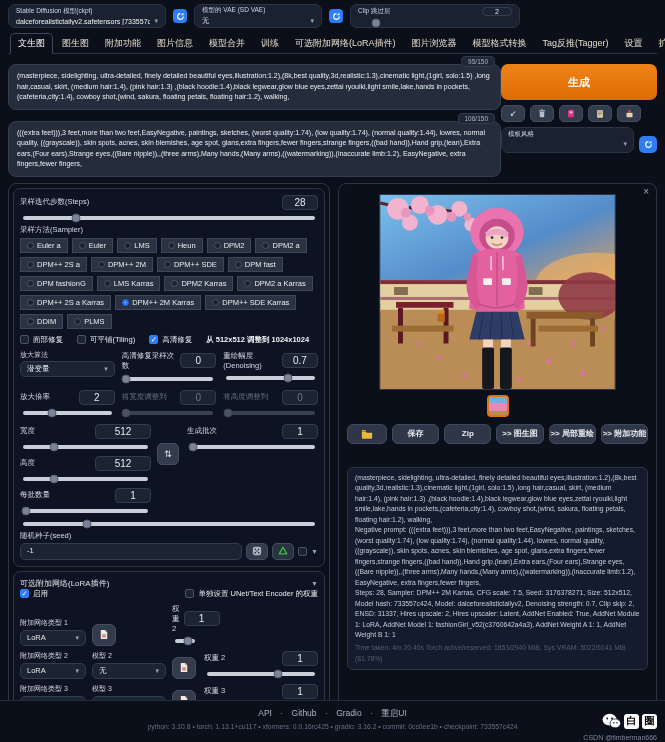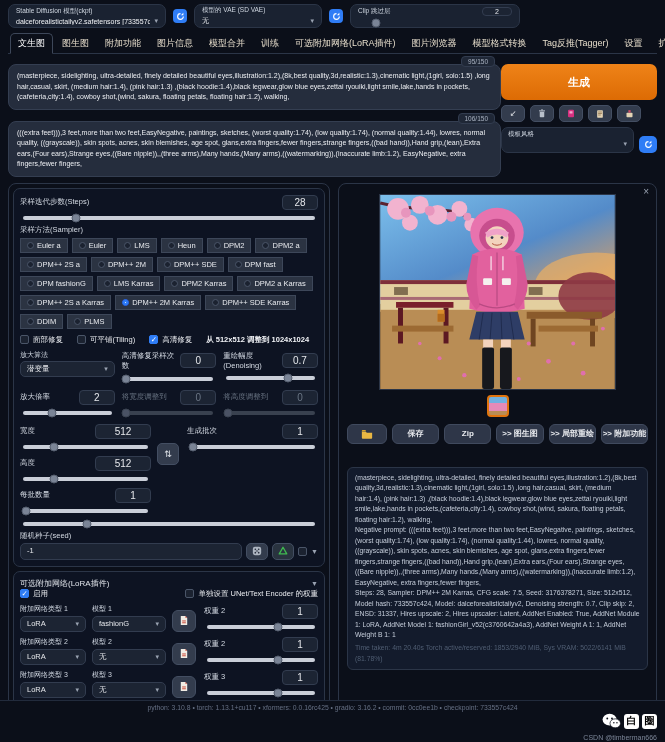--- a/index.html
+++ b/index.html
@@ -475,27 +475,20 @@
               <span class="check"></span>
               <span>单独设置 UNet/Text Encoder 的权重</span>
             </div>
         </div>
 
         <div class="lora-row">
           <div>
               <div class="cell-lab">附加网络类型 1</div>
               <div class="sel">
                 <span>LoRA</span>
-                <span class="caret">▾</span>
-              </div>
-            </div>
-          <div>
-              <div class="cell-lab">模型 1</div>
-              <div class="sel">
-                <span>fashionG</span>
                 <span class="caret">▾</span>
               </div>
             </div>
           <div class="file-btn">
               <svg width="10" height="11" viewBox="0 0 10 12">
                 <path d="M1.5 1h5l2 2v8h-7z" fill="#f0ece4"></path>
                 <path d="M6.5 1l2 2h-2z" fill="#c9402f"></path>
                 <rect x="3" y="6" width="4" height="1" fill="#c9402f"></rect>
                 <rect x="3" y="8" width="4" height="1" fill="#c9402f"></rect>
               </svg>
@@ -724,20 +717,29 @@
       <div class="info-box">
         <div>(masterpiece, sidelighting, ultra-detailed, finely detailed beautiful eyes,illustration:1.2),(8k,best quality,3d,realistic:1.3),cinematic light,(1girl, solo:1.5) ,long hair,casual, skirt, (medium hair:1.4), (pink hair:1.3) ,(black hoodie:1.4),black legwear,glow blue eyes,zettai ryouiki,light smile,lake,hands in pockets,(cafeteria,city:1.4), cowboy shot,(wind, sakura, floating petals, floating hair:1.2), walking,</div>
         <div>Negative prompt: (((extra feet))),3 feet,more than two feet,EasyNegative, paintings, sketches, (worst quality:1.74), (low quality:1.74), (normal quality:1.44), lowres, normal quality, ((grayscale)), skin spots, acnes, skin blemishes, age spot, glans,extra fingers,fewer fingers,strange fingers,((bad hand)),Hand grip,(lean),Extra ears,(Four ears),Strange eyes,((Bare nipple)),,(three arms),Many hands,(Many arms),((watermarking)),(inaccurate limb:1.2), EasyNegative, extra fingers,fewer fingers,</div>
         <div>Steps: 28, Sampler: DPM++ 2M Karras, CFG scale: 7.5, Seed: 3176378271, Size: 512x512, Model hash: 733557c424, Model: dalceforealistictailyv2, Denoising strength: 0.7, Clip skip: 2, ENSD: 31337, Hires upscale: 2, Hires upscaler: Latent, AddNet Enabled: True, AddNet Module 1: LoRA, AddNet Model 1: fashionGirl_v52(c3760642a4a3), AddNet Weight A 1: 1, AddNet Weight B 1: 1</div>
         <div class="dimline">Time taken: 4m 20.40s  Torch active/reserved: 1853/2940 MiB, Sys VRAM: 5022/6141 MiB (81.78%)</div>
       </div>
     </div>
   </div>
 
   <div class="footer">
+    <div class="links">
+      <span>API</span>
+      <span class="sep">·</span>
+      <span>Github</span>
+      <span class="sep">·</span>
+      <span>Gradio</span>
+      <span class="sep">·</span>
+      <span>重启UI</span>
+    </div>
     <div class="versions">python: 3.10.8  •  torch: 1.13.1+cu117  •  xformers: 0.0.16rc425  •  gradio: 3.16.2  •  commit: 0cc0ee1b  •  checkpoint: 733557c424</div>
     <div class="wm">
       <svg width="19" height="16" viewBox="0 0 20 17">
         <ellipse cx="8" cy="7" rx="7.5" ry="6.3" fill="#fff"></ellipse>
         <ellipse cx="14" cy="11" rx="5.6" ry="4.8" fill="#fff" stroke="#0b0f19" stroke-width="0.8"></ellipse>
         <circle cx="5.5" cy="5.8" r="1" fill="#0b0f19"></circle>
           <circle cx="10.5" cy="5.8" r="1" fill="#0b0f19"></circle>
         <circle cx="12.5" cy="10.3" r="0.8" fill="#0b0f19"></circle>
           <circle cx="15.8" cy="10.3" r="0.8" fill="#0b0f19"></circle>
       </svg>

